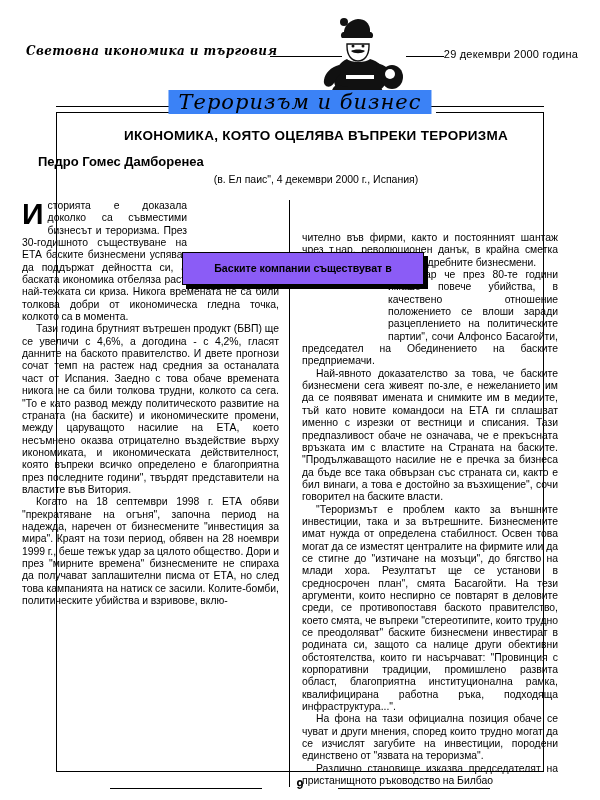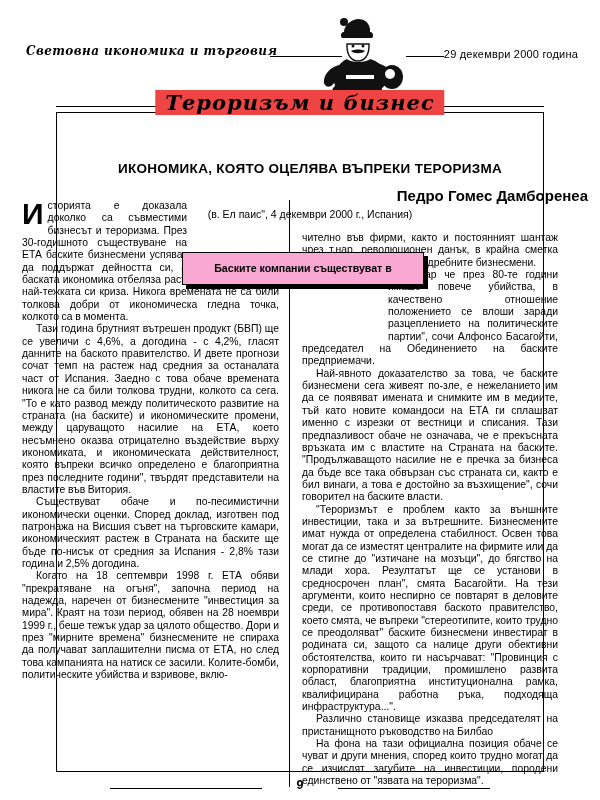--- a/index.html
+++ b/index.html
@@ -82,24 +82,24 @@
     margin: 4px 36px 0 36px;
   }
   .banner-label {
     position: absolute;
     left: 50%;
     top: 0px;
     transform: translateX(-50%);
     font-family: "DejaVu Serif", serif;
     font-style: italic;
     font-size: 21px;
-    font-weight: bold;
+    font-weight: normal;
     letter-spacing: 1px;
     white-space: nowrap;
-    background: #ef4444;
+    background: #3b82f6;
     padding: 0 10px;
     z-index: 3;
   }
   .banner-rule-l {
     position: absolute;
     left: 20px;
     top: 16px;
     width: 150px;
     border-top: 1.2px solid #000;
   }
@@ -133,36 +133,35 @@
     position: absolute;
     right: 56px;
     top: 88px;
     width: 108px;
     border-top: 1.2px solid #000;
   }
 
   
   .article {
     position: absolute;
-    left: 32px;
+    left: 38px;
     top: 104px;
     width: 556px;
-    margin-top: 33px;
   }
   .headline {
     text-align: center;
     font-size: 13.5px;
     font-weight: bold;
     letter-spacing: 0.3px;
     margin: 0 0 10px 0;
     line-height: 1.2;
   }
   .byline {
-    text-align: right;
-    font-size: 15px;
+    text-align: left;
+    font-size: 13px;
     font-weight: bold;
     margin: 0 0 4px 0;
   }
   .source {
     text-align: center;
     font-size: 10.5px;
     margin: 0 0 12px 0;
   }
 
   
@@ -223,21 +222,21 @@
     shape-outside: inset(0);
   }
 
   
   .pullquote {
     position: absolute;
     left: 182px;
     top: 228px;
     width: 242px;
     box-sizing: border-box;
-    background: #f9a8d4;
+    background: #8b5cf6;
     border: 1.5px solid #000;
     box-shadow: 4px 4px 0 0 #000;
     padding: 7px 10px 8px 10px;
     z-index: 5;
   }
   .pullquote-line {
     text-align: center;
     font-size: 10.6px;
     font-weight: bold;
     line-height: 16px;
@@ -334,31 +333,30 @@
     <h1 class="headline">ИКОНОМИКА, КОЯТО ОЦЕЛЯВА ВЪПРЕКИ ТЕРОРИЗМА</h1>
     <div class="byline">Педро Гомес Дамборенеа</div>
     <div class="source">(в. Ел паис", 4 декември 2000 г., Испания)</div>
   </div>
 
   <div class="cols">
 
     <div class="col col-left">
       <p class="dropcap-para"><span class="dropcap">И</span><span class="qspacer-left"></span><span>сторията е доказала доколко са съвместими бизнесът и тероризма. През 30-годишното съществуване на ЕТА баските бизнесмени успяват да поддържат дейността си, а баската икономика отбеляза растеж и се измъкна от най-тежката си криза. Никога времената не са били толкова добри от икономическа гледна точка, колкото са в момента.</span></p>
       <p>Тази година брутният вътрешен продукт (БВП) ще се увеличи с 4,6%, а догодина - с 4,2%, гласят данните на баското правителство. И двете прогнози сочат темп на растеж над средния за останалата част от Испания. Заедно с това обаче времената никога не са били толкова трудни, колкото са сега. "То е като развод между политическото развитие на страната (на баските) и икономическите промени, между царуващото насилие на ЕТА, което несъмнено оказва отрицателно въздействие върху икономиката, и икономическата действителност, която въпреки всичко определено е благоприятна през последните години", твърдят представители на властите във Витория.</p>
-      <p>Съществуват обаче и по-песимистични икономически оценки. Според доклад, изготвен под патронажа на Висшия съвет на търговските камари, икономическият растеж в Страната на баските ще бъде по-нисък от средния за Испания - 2,8% тази година и 2,5% догодина.</p>
       <p>Когато на 18 септември 1998 г. ЕТА обяви "прекратяване на огъня", започна период на надежда, наречен от бизнесмените "инвестиция за мира". Краят на този период, обявен на 28 ноември 1999 г., беше тежък удар за цялото общество. Дори и през "мирните времена" бизнесмените не спираха да получават заплашителни писма от ЕТА, но след това кампанията на натиск се засили. Колите-бомби, политическите убийства и взривове, вклю-</p>
     </div>
 
     <div class="col col-right">
       <p class="noindent">чително във фирми, както и постоянният шантаж чрез т.нар. революционен данък, в крайна сметка посяха страх главно сред дребните бизнесмени.</p>
       <p><span class="qspacer-right"></span><span>"Макар че през 80-те години имаше повече убийства, в качествено отношение положението се влоши заради разцеплението на политическите партии", сочи Алфонсо Басагойти, председател на Обединението на баските предприемачи.</span></p>
       <p>Най-явното доказателство за това, че баските бизнесмени сега живеят по-зле, е нежеланието им да се появяват имената и снимките им в медиите, тъй като новите командоси на ЕТА ги сплашват именно с изрезки от вестници и списания. Тази предпазливост обаче не означава, че е прекъсната връзката им с властите на Страната на баските. "Продължаващото насилие не е пречка за бизнеса да бъде все така обвързан със страната си, както е бил винаги, а това е достойно за възхищение", сочи говорител на баските власти.</p>
       <p>"Тероризмът е проблем както за външните инвестиции, така и за вътрешните. Бизнесмените имат нужда от определена стабилност. Освен това могат да се изместят централите на фирмите или да се стигне до "изтичане на мозъци", до бягство на млади хора. Резултатът ще се установи в средносрочен план", смята Басагойти. На тези аргументи, които неспирно се повтарят в деловите среди, се противопоставя баското правителство, което смята, че въпреки "стереотипите, които трудно се преодоляват" баските бизнесмени инвестират в родината си, защото са налице други обективни обстоятелства, които ги насърчават: "Провинция с корпоративни традиции, промишлено развита област, благоприятна институционална рамка, квалифицирана работна ръка, подходяща инфраструктура...".</p>
+      <p>На фона на тази официална позиция обаче се чуват и други мнения, според които трудно могат да се изчислят загубите на инвестиции, породени единствено от "язвата на тероризма".</p>
       <p>Различно становище изказва председателят на пристанищното ръководство на Билбао</p>
-      <p>На фона на тази официална позиция обаче се чуват и други мнения, според които трудно могат да се изчислят загубите на инвестиции, породени единствено от "язвата на тероризма".</p>
     </div>
 
   </div>
 
   <div class="pullquote">
     <div class="pullquote-line">Баските компании съществуват в</div>
   </div>
 
   <div class="footer">
     <div class="footer-rule-l"></div>

